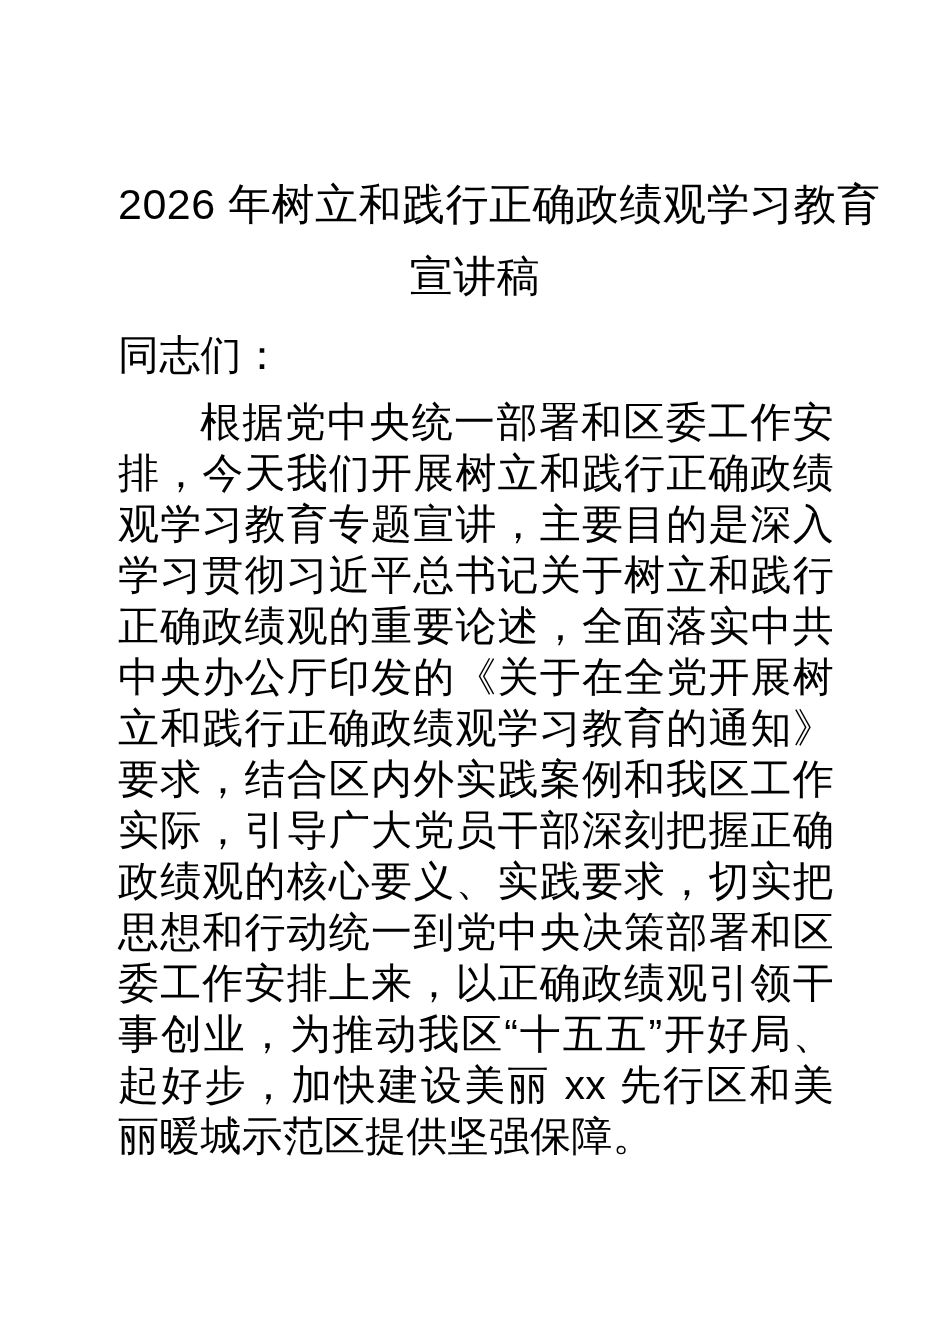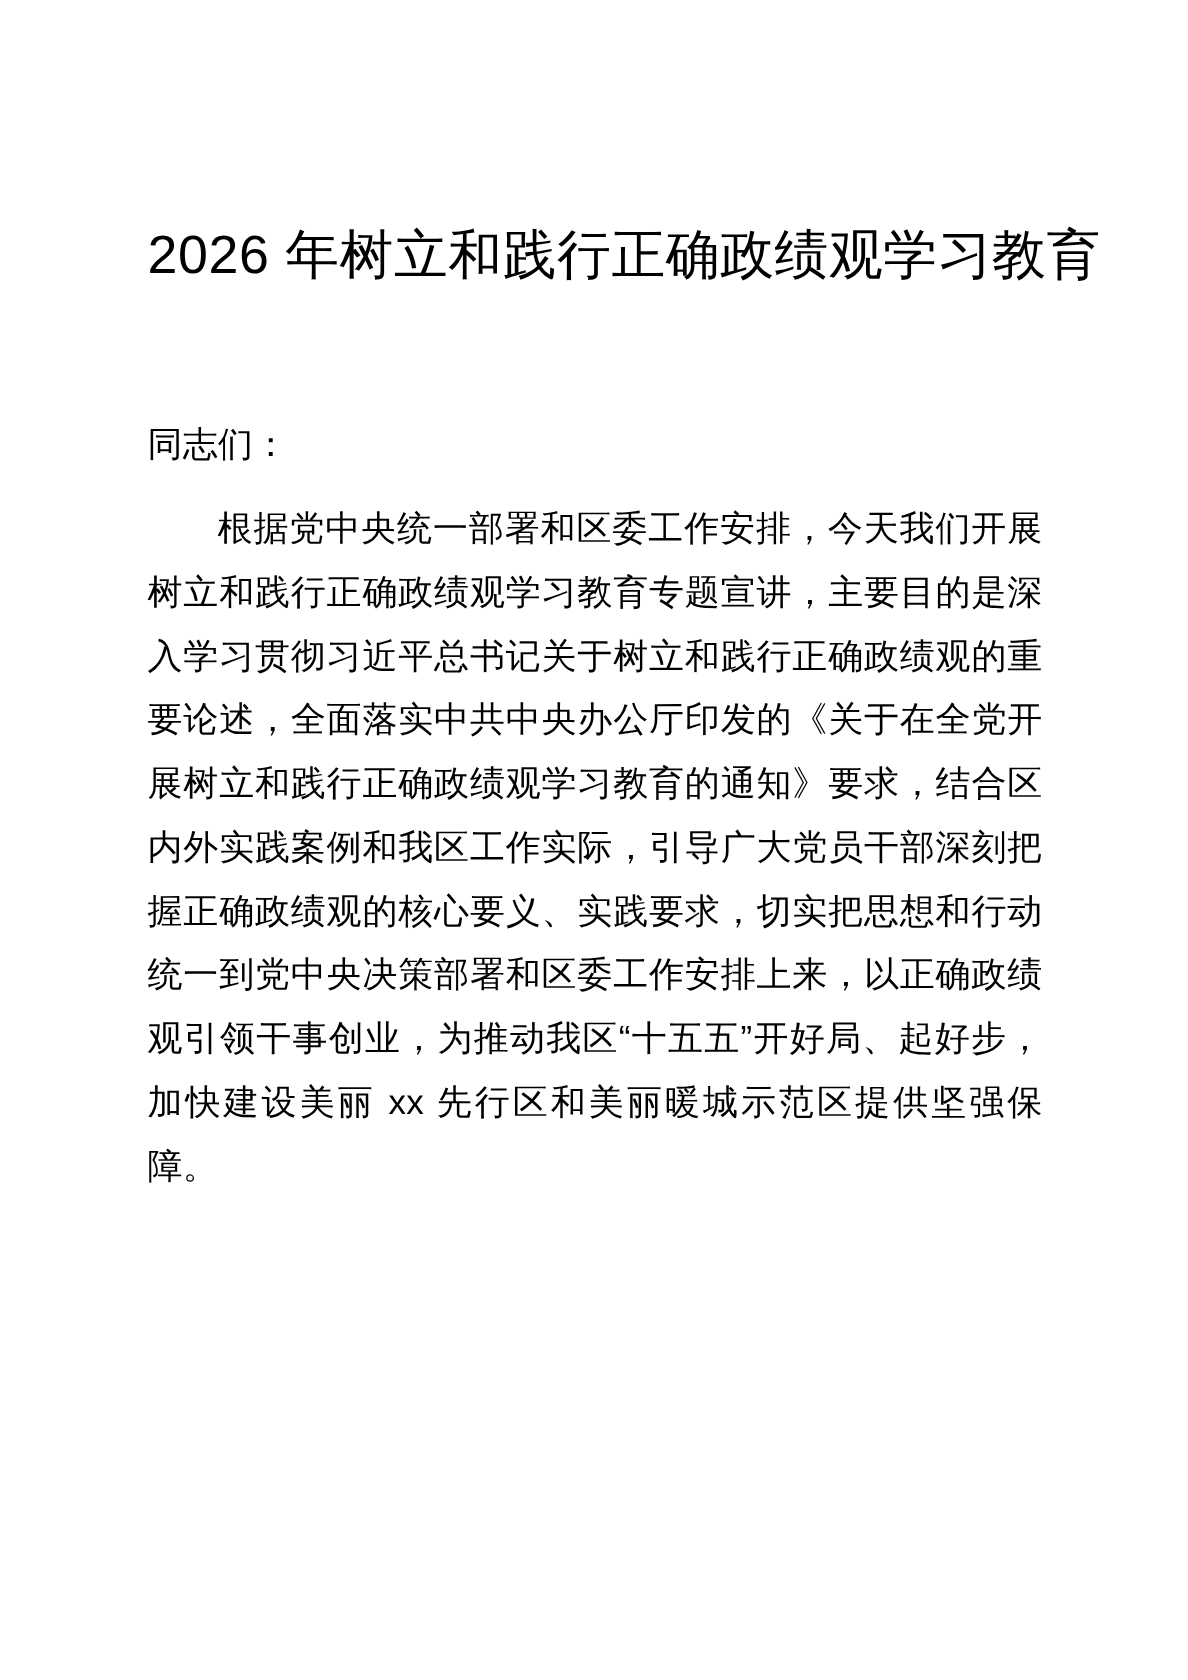--- a/index.html
+++ b/index.html
@@ -36,21 +36,21 @@
   }
   .title-line {
     display: block;
     white-space: nowrap;
   }
   .body-block {
     position: absolute;
     left: 118px;
     top: 330px;
     width: 716px;
-    font-size: 28px;
+    font-size: 41px;
     line-height: 51px;
     color: #000000;
   }
   .para {
     margin: 0;
     text-align: justify;
     text-justify: inter-ideograph;
     letter-spacing: 0.2px;
   }
   .para.salutation {
@@ -65,20 +65,21 @@
     text-align: left;
   }
 </style>
 </head>
 <body>
 
 <div class="page">
 
   <div class="doc-title">
     <span class="title-line">2026 年树立和践行正确政绩观学习教育</span>
+    <span class="title-line">宣讲稿</span>
   </div>
 
   <div class="body-block">
     <p class="para salutation">同志们：</p>
     <p class="para indented">根据党中央统一部署和区委工作安排，今天我们开展树立和践行正确政绩观学习教育专题宣讲，主要目的是深入学习贯彻习近平总书记关于树立和践行正确政绩观的重要论述，全面落实中共中央办公厅印发的《关于在全党开展树立和践行正确政绩观学习教育的通知》要求，结合区内外实践案例和我区工作实际，引导广大党员干部深刻把握正确政绩观的核心要义、实践要求，切实把思想和行动统一到党中央决策部署和区委工作安排上来，以正确政绩观引领干事创业，为推动我区“十五五”开好局、起好步，加快建设美丽 xx 先行区和美丽暖城示范区提供坚强保障。</p>
   </div>
 
 </div>
 
 </body></html>

